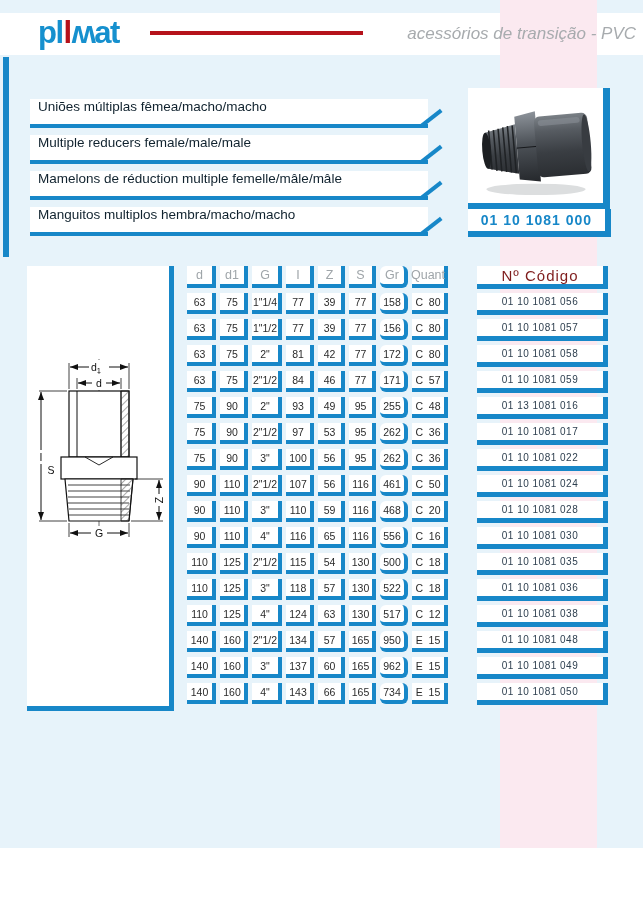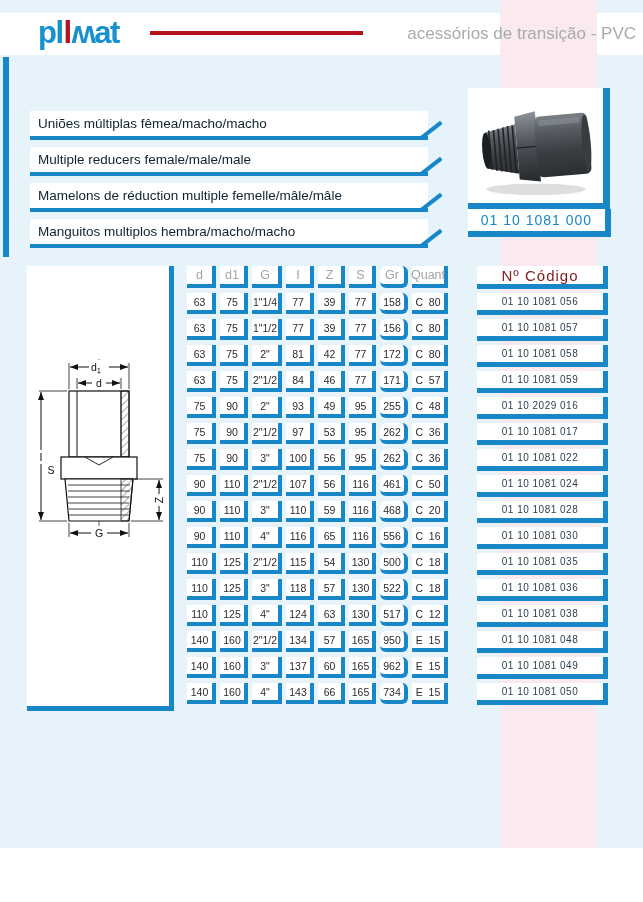--- a/index.html
+++ b/index.html
@@ -14,38 +14,38 @@
   .page{position:relative;width:643px;height:902px;background:#fff;overflow:hidden;
         font-family:"Liberation Sans",sans-serif;}
   .bg-blue{position:absolute;left:0;top:0;width:643px;height:848px;background:var(--lightblue);z-index:0;}
   .header-band{position:absolute;left:0;top:13px;width:643px;height:42px;background:#fff;z-index:0;}
   .pink-stripe{position:absolute;left:500px;top:0;width:97px;height:848px;background:var(--pink);z-index:1;}
 
   .logo{position:absolute;left:38px;top:14px;z-index:2;font-size:31px;font-weight:bold;
         letter-spacing:-1.5px;color:var(--logoblue);line-height:38px;}
   .logo .accent{color:var(--red);margin:0 1px;}
   .red-line{position:absolute;left:150px;top:31px;width:213px;height:4px;background:var(--red);z-index:2;}
-  .header-title{position:absolute;right:7px;top:24px;z-index:2;font-size:17px;color:var(--graytext);}
+  .header-title{position:absolute;right:7px;top:24px;z-index:2;font-size:17px;color:var(--graytext);font-style:italic;}
 
   .left-accent{position:absolute;left:3px;top:57px;width:6px;height:200px;background:var(--accent);z-index:2;}
 
   .title-bar{position:absolute;left:30px;width:390px;height:25px;background:#fff;
              border-bottom:4px solid var(--accent);z-index:2;
-             display:flex;align-items:center;padding-left:8px;font-size:13.5px;color:#10222e;margin-top:12px;}
+             display:flex;padding-left:8px;font-size:13.5px;color:#10222e;}
   .title-bar::after{content:'';position:absolute;right:-20px;bottom:-4px;width:26px;height:4px;
              background:var(--accent);transform:rotate(-38deg);transform-origin:left bottom;}
   .tb1{top:99px;} .tb2{top:135px;} .tb3{top:171px;} .tb4{top:207px;}
 
   .product-box{position:absolute;left:468px;top:88px;width:135px;height:115px;background:#fff;
                border-right:7px solid var(--accent);border-bottom:6px solid var(--accent);z-index:2;
                display:flex;align-items:center;justify-content:center;}
   .product-code-bar{position:absolute;left:468px;top:209px;width:137px;height:22px;background:#fff;
                border-right:6px solid var(--accent);border-bottom:6px solid var(--accent);z-index:2;
                display:flex;align-items:center;justify-content:center;
-               color:var(--accent);font-size:14px;font-weight:normal;letter-spacing:1px;}
+               color:var(--accent);font-size:14px;font-weight:bold;letter-spacing:1px;}
 
   .drawing-box{position:absolute;left:27px;top:266px;width:142px;height:440px;background:#fff;
                border-right:5px solid var(--accent);border-bottom:5px solid var(--accent);z-index:2;}
   .drawing-box svg{position:absolute;left:0;top:85px;}
 
   .spec-table{position:absolute;left:187px;top:266px;z-index:2;}
   .trow{display:flex;gap:4px;margin-bottom:5px;}
   .tcell{background:#fff;border-right:4px solid var(--accent);border-bottom:4px solid var(--accent);
          height:17px;display:flex;align-items:center;justify-content:center;
          font-size:10.5px;color:#2b2b2b;box-sizing:content-box;white-space:pre;}
@@ -368,21 +368,21 @@
       </div>
   </div>
 
   <div class="codes-col">
     <div class="code-header">Nº Código</div>
     <div>
         <div class="code-item">01 10 1081 056</div>
         <div class="code-item">01 10 1081 057</div>
         <div class="code-item">01 10 1081 058</div>
         <div class="code-item">01 10 1081 059</div>
-        <div class="code-item">01 10 2029 016</div>
+        <div class="code-item">01 13 1081 016</div>
         <div class="code-item">01 10 1081 017</div>
         <div class="code-item">01 10 1081 022</div>
         <div class="code-item">01 10 1081 024</div>
         <div class="code-item">01 10 1081 028</div>
         <div class="code-item">01 10 1081 030</div>
         <div class="code-item">01 10 1081 035</div>
         <div class="code-item">01 10 1081 036</div>
         <div class="code-item">01 10 1081 038</div>
         <div class="code-item">01 10 1081 048</div>
         <div class="code-item">01 10 1081 049</div>

